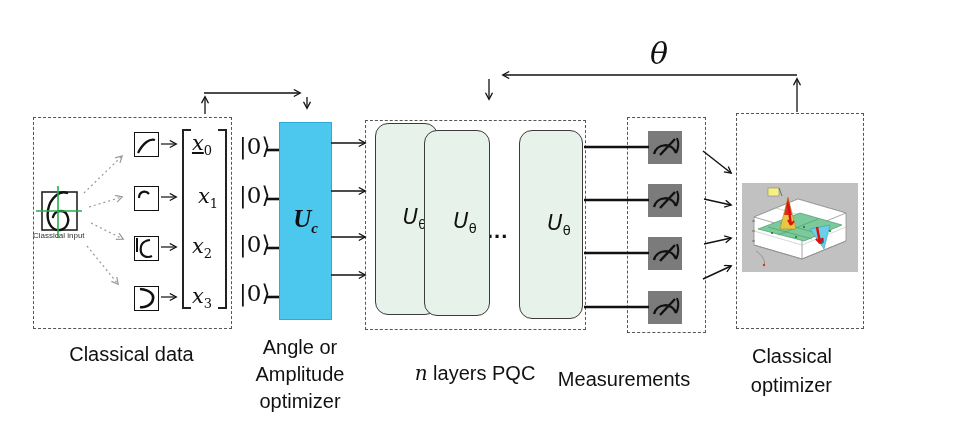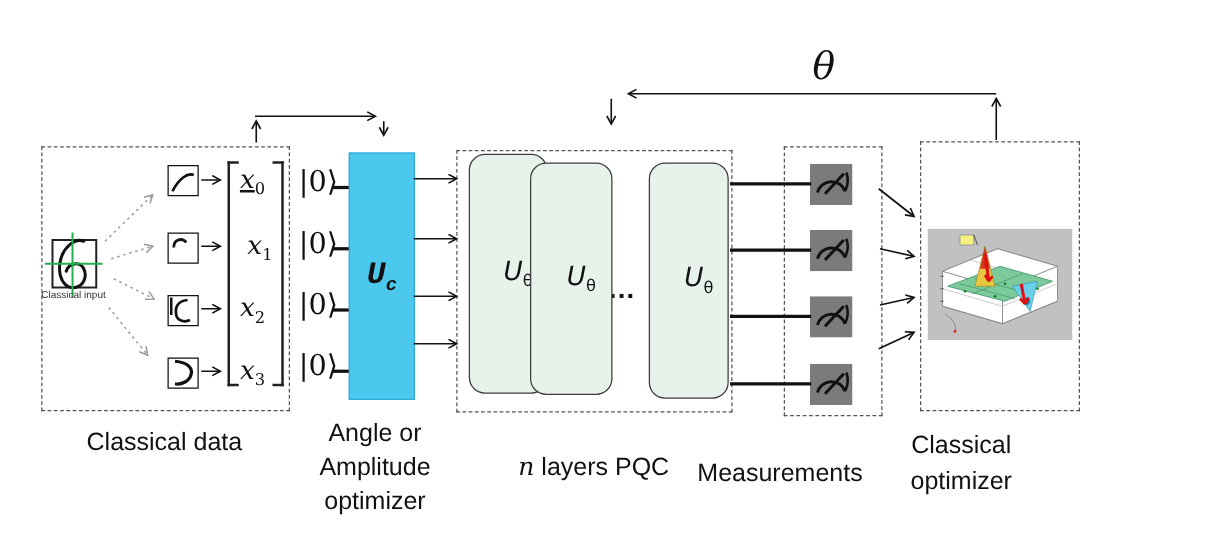--- a/index.html
+++ b/index.html
@@ -15,21 +15,21 @@
        font-size:23px;color:#111;text-align:left;}
   .vec-entry{position:absolute;left:186px;width:32px;text-align:center;
        font-family:"DejaVu Serif","Liberation Serif",serif;font-style:italic;font-size:21px;}
   .vec-entry sub{font-size:13px;font-style:normal;}
   .bracket{position:absolute;width:7px;top:129px;height:176px;}
   .bracket-left{left:182px;border-left:2px solid #222;border-top:2px solid #222;border-bottom:2px solid #222;}
   .bracket-right{left:218px;border-right:2px solid #222;border-top:2px solid #222;border-bottom:2px solid #222;}
   .patch{position:absolute;left:134px;width:23px;height:23px;border:1.6px solid #111;background:#fff;}
   .encoder-box{position:absolute;left:279px;top:122px;width:51px;height:196px;background:#4cc8ee;
        border:1px solid #2fa9d6;display:flex;align-items:center;justify-content:center;}
-  .encoder-box .glabel{font-family:Liberation Mono, monospace;font-style:italic;
+  .encoder-box .glabel{font-family:Liberation Serif, serif;font-style:italic;
        font-weight:bold;font-size:25px;color:#111;}
   .encoder-box sub{font-size:15px;}
   .layer-rect{position:absolute;background:#e6f2ea;border:1.5px solid #3c3c3c;border-radius:13px;
        display:flex;align-items:center;justify-content:center;}
   .layer-rect .glabel{font-family:"DejaVu Sans","Liberation Sans",sans-serif;font-style:italic;
        font-size:21px;color:#111;margin-left:16px;}
   .layer-rect sub{font-size:13px;font-style:normal;}
   .dots{position:absolute;left:487px;top:218px;font-size:22px;font-weight:bold;letter-spacing:1px;color:#111;}
   .meter{position:absolute;left:648px;width:34px;height:33px;}
   .caption-tiny{position:absolute;left:33px;top:231px;width:54px;font-size:8px;color:#333;text-align:left;}
@@ -171,21 +171,21 @@
   <div class="section-label" style="left:33px;top:341px;width:197px;">Classical data</div>
   <div class="section-label" style="left:231px;top:334px;width:138px;">
     <div>Angle or</div>
     <div>Amplitude</div>
     <div>optimizer</div>
   </div>
   <div class="section-label" style="left:375px;top:360px;width:200px;">
     <span class="math">n</span><span> layers PQC</span>
   </div>
   <div class="section-label" style="left:538px;top:366px;width:172px;">Measurements</div>
-  <div class="section-label" style="left:706px;top:342px;width:126px;line-height:29px;">
+  <div class="section-label" style="left:706px;top:342px;width:126px;line-height:29px;text-align:right;">
     <div>Classical</div>
     <div>optimizer</div>
   </div>
   <div class="theta-label">θ</div>
 
   <svg class="overlay" width="978" height="436" viewBox="0 0 978 436">
     <defs>
       <marker id="ah" markerWidth="10" markerHeight="9" refX="7.2" refY="4" orient="auto" markerUnits="userSpaceOnUse">
         <path d="M1,0.5 L7.5,4 L1,7.5" fill="none" stroke="#111" stroke-width="1.3"></path>
       </marker>

